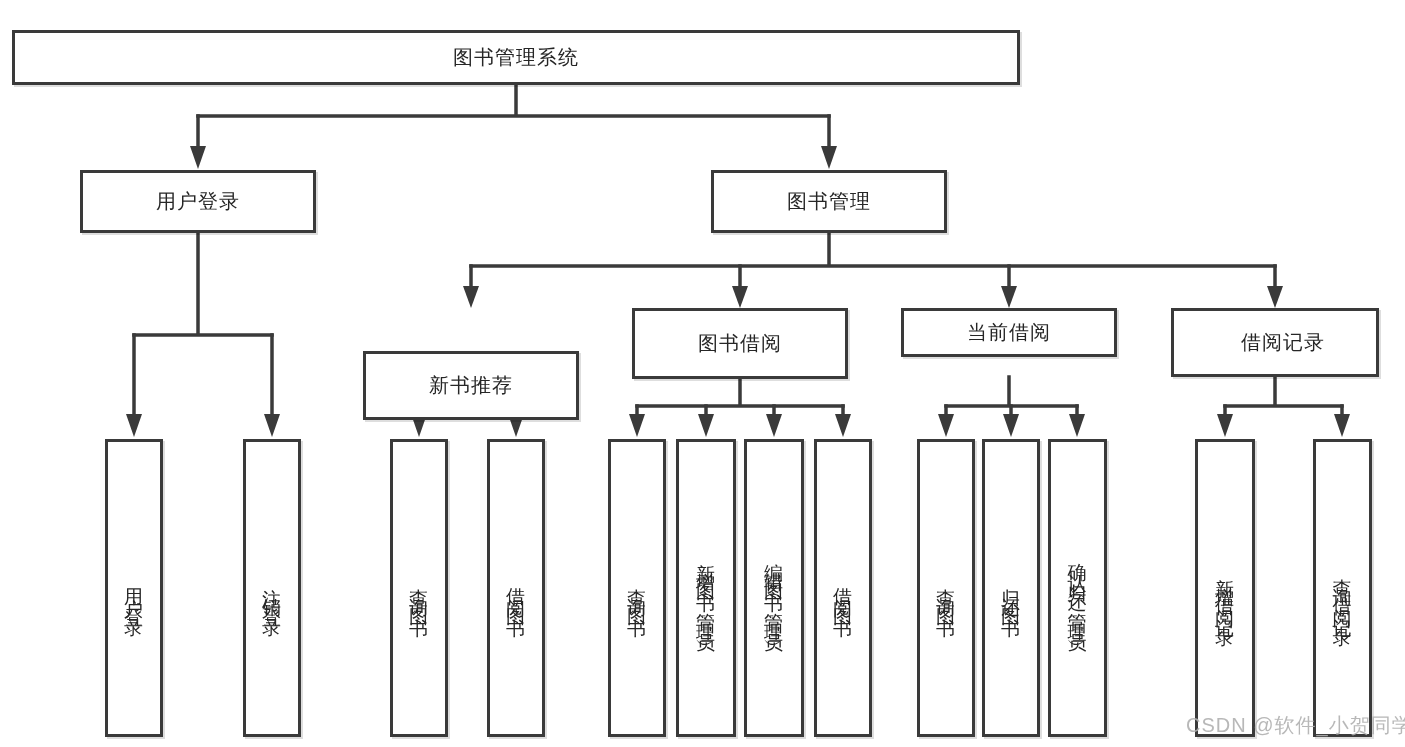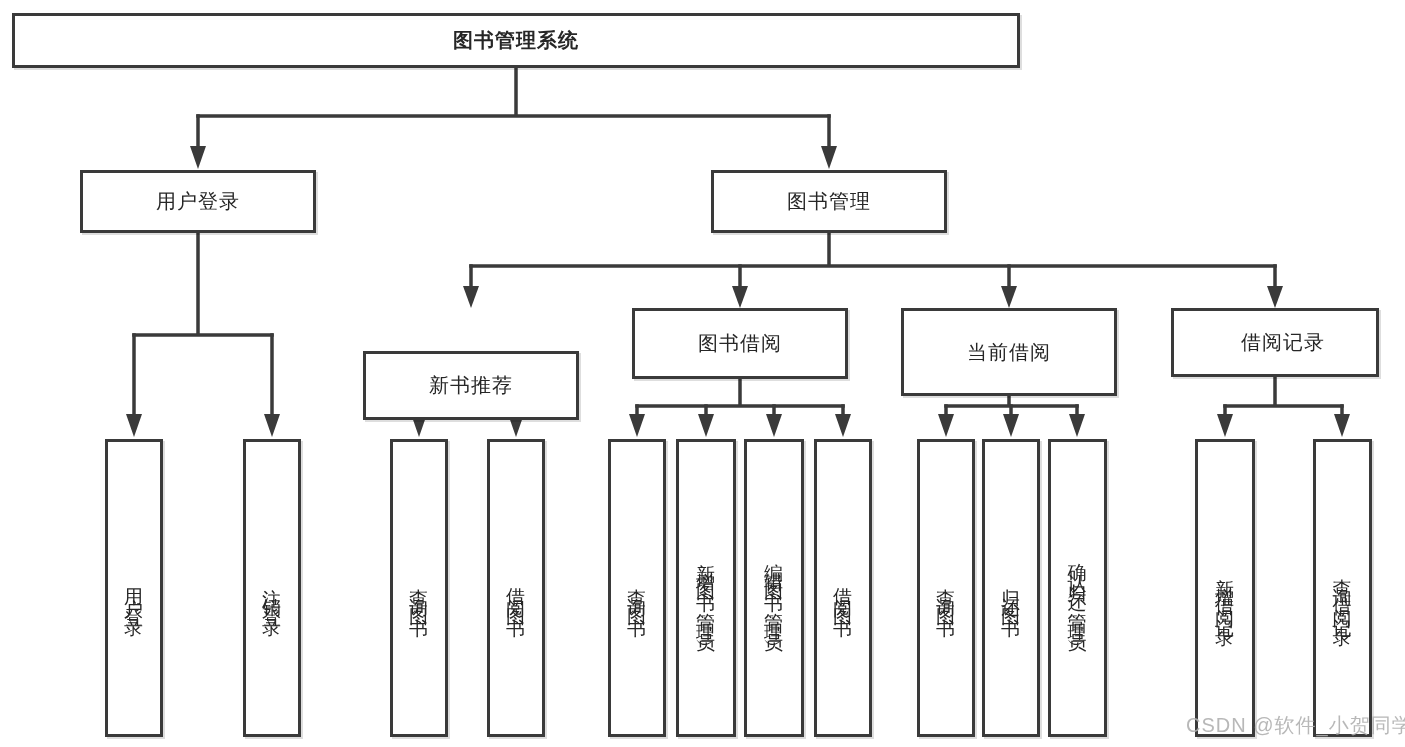--- a/index.html
+++ b/index.html
@@ -13,28 +13,28 @@
     border:3px solid #3a3a3a;box-shadow:2px 2px 0 rgba(0,0,0,0.13);
     display:flex;align-items:center;justify-content:center;
     color:#262626;font-size:20px;letter-spacing:1px;z-index:2;
   }
   .leaf{font-size:19px;}
   .leaf .vtext{
     writing-mode:vertical-rl;letter-spacing:10px;line-height:1;
     margin-bottom:-10px;white-space:nowrap;
   }
   
-  #n-root{left:12px;top:13px;width:1008px;height:55px;font-weight:bold;}
+  #n-root{left:12px;top:30px;width:1008px;height:55px;}
   
   #n-user{left:80px;top:170px;width:236px;height:63px;}
   #n-mgmt{left:711px;top:170px;width:236px;height:63px;justify-content:center;}
   
   #n-newbook{left:363px;top:308px;width:216px;height:69px;margin-top:43px;}
   #n-borrow{left:632px;top:308px;width:216px;height:71px;}
-  #n-current{left:901px;top:308px;width:216px;height:88px;}
+  #n-current{left:901px;top:308px;width:216px;height:49px;}
   #n-record{left:1171px;top:308px;width:208px;height:69px;padding-left:16px;}
   
   .leaf{top:439px;height:298px;width:58px;}
   #l-u1{left:105px;} #l-u2{left:243px;}
   #l-nb1{left:390px;} #l-nb2{left:487px;}
   #l-bb1{left:608px;} #l-bb2{left:676px;width:60px;} #l-bb3{left:744px;width:60px;} #l-bb4{left:814px;}
   #l-cb1{left:917px;} #l-cb2{left:982px;} #l-cb3{left:1048px;width:59px;}
   #l-r1{left:1195px;width:60px;} #l-r2{left:1313px;width:59px;}
   .watermark{
     position:absolute;left:1186px;top:712px;z-index:3;

